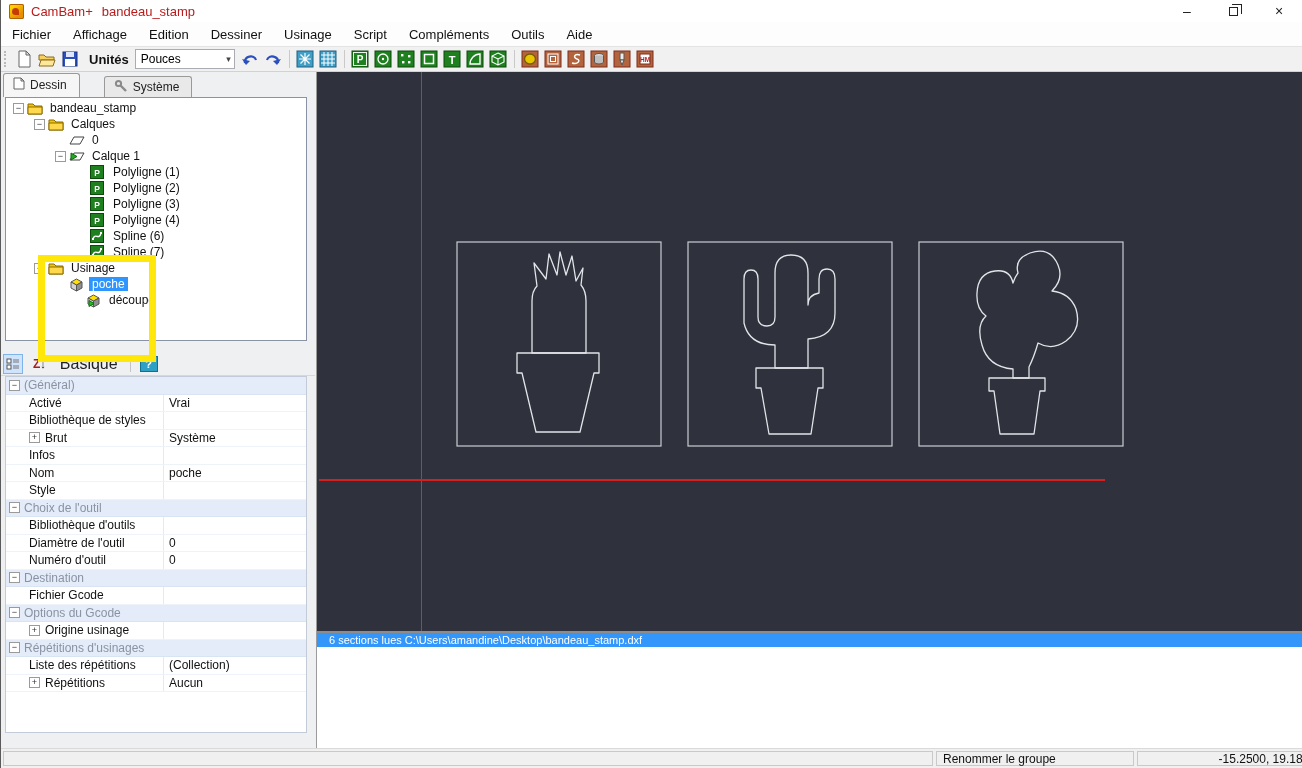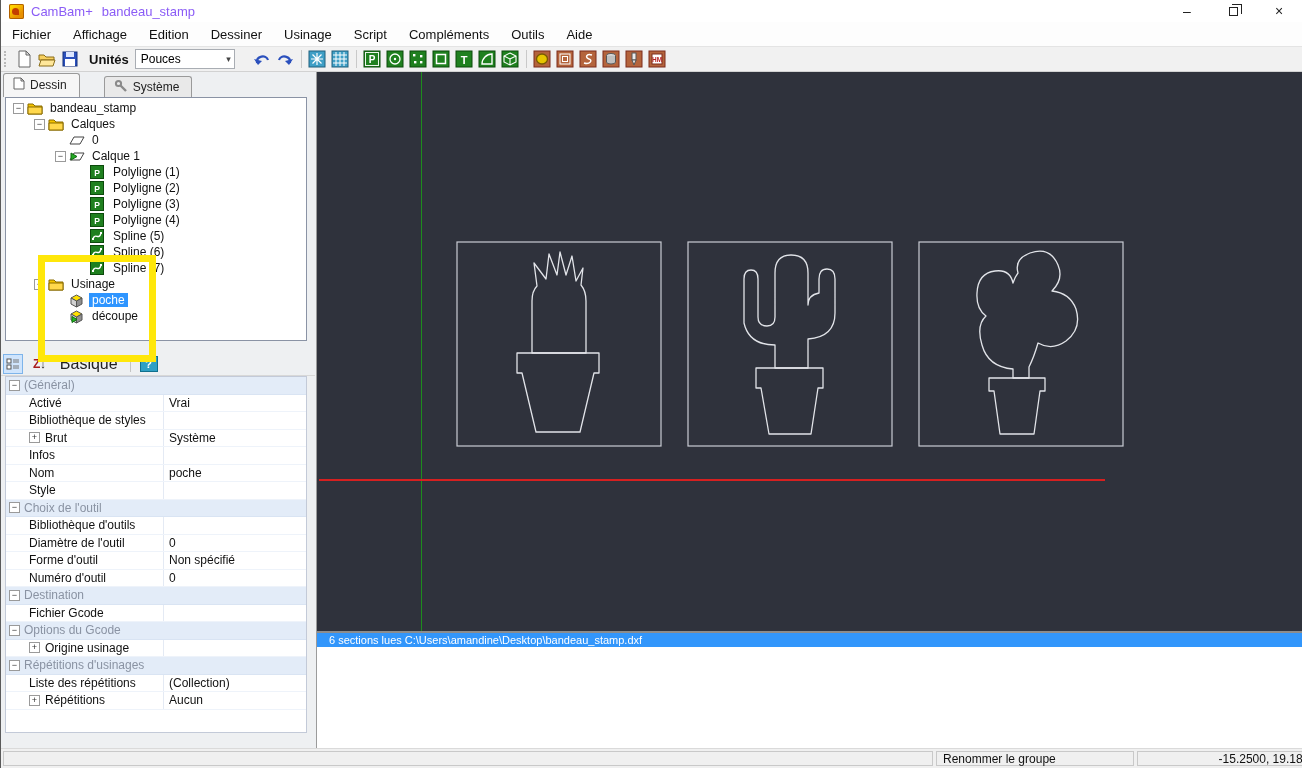--- a/index.html
+++ b/index.html
@@ -2,36 +2,36 @@
 <html><head>
 <meta charset="utf-8">
 <style>
   *{box-sizing:border-box;margin:0;padding:0;}
   html,body{width:1302px;height:768px;}
   body{position:relative;font-family:"Liberation Sans",sans-serif;background:#fff;overflow:hidden;border-left:1px solid #5a5a5a;}
   
   .titlebar{position:absolute;left:0;top:0;right:0;height:22px;background:#fff;display:flex;align-items:center;}
   .app-icon{width:15px;height:15px;margin:0 7px 0 8px;border-radius:2px;background:linear-gradient(140deg,#ffd400 20%,#e89000 70%);position:relative;box-shadow:inset 0 0 0 1px #b06000;}
   .app-icon::after{content:"";position:absolute;left:3px;top:4px;width:7px;height:7px;border-radius:50% 50% 0 50%;background:#c33d00;}
-  .title-text{font-size:13px;color:#8b5cf6;}
+  .title-text{font-size:13px;color:#b91c1c;}
   .title-doc{margin-left:9px;}
   .win-controls{position:absolute;right:0;top:0;height:22px;display:flex;}
   .win-btn{width:46px;height:22px;display:flex;align-items:center;justify-content:center;font-size:14px;color:#222;}
   .restore-box{width:9px;height:9px;border:1px solid #222;position:relative;background:#fff;}
   .restore-box::before{content:"";position:absolute;left:2px;top:-4px;width:9px;height:9px;border:1px solid #222;border-bottom:none;border-left:none;}
   
   .menubar{position:absolute;left:0;top:22px;right:0;height:24px;background:#fdfdfd;display:flex;align-items:center;font-size:13px;color:#111;}
   .menu-item{padding:0 11px;height:100%;display:flex;align-items:center;}
   
   .toolbar{position:absolute;left:0;top:46px;right:0;height:26px;background:#f1f1f1;border-bottom:1px solid #d2d2d2;border-top:1px solid #e4e4e4;display:flex;align-items:center;}
   .grip{width:5px;height:16px;margin:0 3px;border-left:2px dotted #b9b9b9;}
   .tb-btn{width:23px;height:22px;display:flex;align-items:center;justify-content:center;}
   .tb-sep{width:1px;height:18px;background:#c9c9c9;margin:0 4px;}
   .units-label{font-weight:bold;font-size:13px;margin:0 6px 0 8px;color:#111;}
-  .combo{width:100px;height:20px;background:#fff;border:1px solid #a9adb3;display:flex;align-items:center;justify-content:space-between;font-size:12px;padding:0 3px 0 5px;margin-right:16px;}
+  .combo{width:100px;height:20px;background:#fff;border:1px solid #a9adb3;display:flex;align-items:center;justify-content:space-between;font-size:12px;padding:0 3px 0 5px;margin-right:4px;}
   .combo .arrow{font-size:9px;color:#444;}
   .icon18{width:18px;height:18px;display:block;}
   
   .panel{position:absolute;left:0;top:72px;width:316px;bottom:20px;background:#eef0f2;border-right:1px solid #9b9b9b;}
   .tabrow{position:absolute;left:2px;top:0;height:25px;display:flex;align-items:flex-end;gap:24px;}
   .tab{display:flex;align-items:center;gap:5px;padding:3px 12px 4px 9px;border:1px solid #9a9a9a;border-bottom:none;background:#e9e9e9;font-size:12px;color:#222;border-radius:3px 3px 0 0;height:21px;}
   .tab.active{background:#f6f6f6;height:24px;}
   .treebox{position:absolute;left:4px;top:25px;width:302px;height:244px;background:#fff;border:1px solid #8a93a5;overflow:hidden;padding-top:2px;}
   .tree-row{height:16px;display:flex;align-items:center;font-size:12px;color:#111;white-space:nowrap;}
   .exp{width:11px;height:11px;border:1px solid #9a9a9a;background:#fff;font-size:9px;line-height:9px;text-align:center;color:#333;margin-right:3px;flex:0 0 auto;}
@@ -342,44 +342,32 @@
       <div class="tree-row" style="padding-left: 70px;">
         <span class="exp-sp"></span>
         <span class="ticon">
           <svg width="14" height="14" viewBox="0 0 14 14">
             <rect x="0.5" y="0.5" width="13" height="13" fill="#1f801f" stroke="#0c4a0c"></rect>
             <path d="M3 10 C5 3 9 12 11 4" fill="none" stroke="#fff" stroke-width="1.4"></path>
             <rect x="2" y="9" width="2" height="2" fill="#fff"></rect>
             <rect x="10" y="3" width="2" height="2" fill="#fff"></rect>
           </svg>
         </span>
-        <span class="tlabel">Spline (5)</span>
+        <span class="tlabel">Spline (6)</span>
       </div>
       <div class="tree-row" style="padding-left: 70px;">
         <span class="exp-sp"></span>
         <span class="ticon">
           <svg width="14" height="14" viewBox="0 0 14 14">
             <rect x="0.5" y="0.5" width="13" height="13" fill="#1f801f" stroke="#0c4a0c"></rect>
             <path d="M3 10 C5 3 9 12 11 4" fill="none" stroke="#fff" stroke-width="1.4"></path>
             <rect x="2" y="9" width="2" height="2" fill="#fff"></rect>
             <rect x="10" y="3" width="2" height="2" fill="#fff"></rect>
           </svg>
         </span>
-        <span class="tlabel">Spline (6)</span>
-      </div>
-      <div class="tree-row" style="padding-left: 70px;">
-        <span class="exp-sp"></span>
-        <span class="ticon">
-          <svg width="14" height="14" viewBox="0 0 14 14">
-            <rect x="0.5" y="0.5" width="13" height="13" fill="#1f801f" stroke="#0c4a0c"></rect>
-            <path d="M3 10 C5 3 9 12 11 4" fill="none" stroke="#fff" stroke-width="1.4"></path>
-            <rect x="2" y="9" width="2" height="2" fill="#fff"></rect>
-            <rect x="10" y="3" width="2" height="2" fill="#fff"></rect>
-          </svg>
-        </span>
         <span class="tlabel">Spline (7)</span>
       </div>
       <div class="tree-row" style="padding-left: 28px;">
         <span class="exp">−</span>
         <span class="ticon">
           <svg width="16" height="14" viewBox="0 0 16 14">
             <path d="M1 3 h5 l2 2 h7 v8 h-14 z" fill="#f5c400" stroke="#8a6d00"></path>
             <path d="M1 6 h14 v7 h-14 z" fill="#ffd84d" stroke="#8a6d00"></path>
           </svg>
         </span>
@@ -389,21 +377,21 @@
         <span class="exp-sp"></span>
         <span class="ticon">
           <svg width="15" height="15" viewBox="0 0 15 15">
             <polygon points="2,5 7.5,2 13,5 7.5,8" fill="#ffe000" stroke="#555"></polygon>
             <polygon points="2,5 7.5,8 7.5,14 2,11" fill="#d2d2d2" stroke="#555"></polygon>
             <polygon points="13,5 7.5,8 7.5,14 13,11" fill="#8f8f8f" stroke="#555"></polygon>
           </svg>
         </span>
         <span class="tlabel">poche</span>
       </div>
-      <div class="tree-row" style="padding-left: 49px;">
+      <div class="tree-row" style="padding-left: 66px;">
         <span class="exp-sp"></span>
         <span class="ticon">
           <svg width="15" height="15" viewBox="0 0 15 15">
             <polygon points="2,5 7.5,2 13,5 7.5,8" fill="#ffe000" stroke="#555"></polygon>
             <polygon points="2,5 7.5,8 7.5,14 2,11" fill="#d2d2d2" stroke="#555"></polygon>
             <polygon points="13,5 7.5,8 7.5,14 13,11" fill="#8f8f8f" stroke="#555"></polygon>
             <polygon points="3,7.5 8,10.5 3,13.5" fill="#22bb22" stroke="#0e6e0e"></polygon>
           </svg>
         </span>
         <span class="tlabel">découpe</span>
@@ -480,26 +468,20 @@
         <div class="pvalue"></div>
       </div>
       <div class="prow">
         <div class="plabel">
           <span>Diamètre de l'outil</span>
         </div>
         <div class="pvalue">0</div>
       </div>
       <div class="prow">
         <div class="plabel">
-          <span>Forme d'outil</span>
-        </div>
-        <div class="pvalue">Non spécifié</div>
-      </div>
-      <div class="prow">
-        <div class="plabel">
           <span>Numéro d'outil</span>
         </div>
         <div class="pvalue">0</div>
       </div>
       <div class="prow cat">
         <span class="exp cat-exp">−</span>
         <span>Destination</span>
       </div>
       <div class="prow">
         <div class="plabel">

